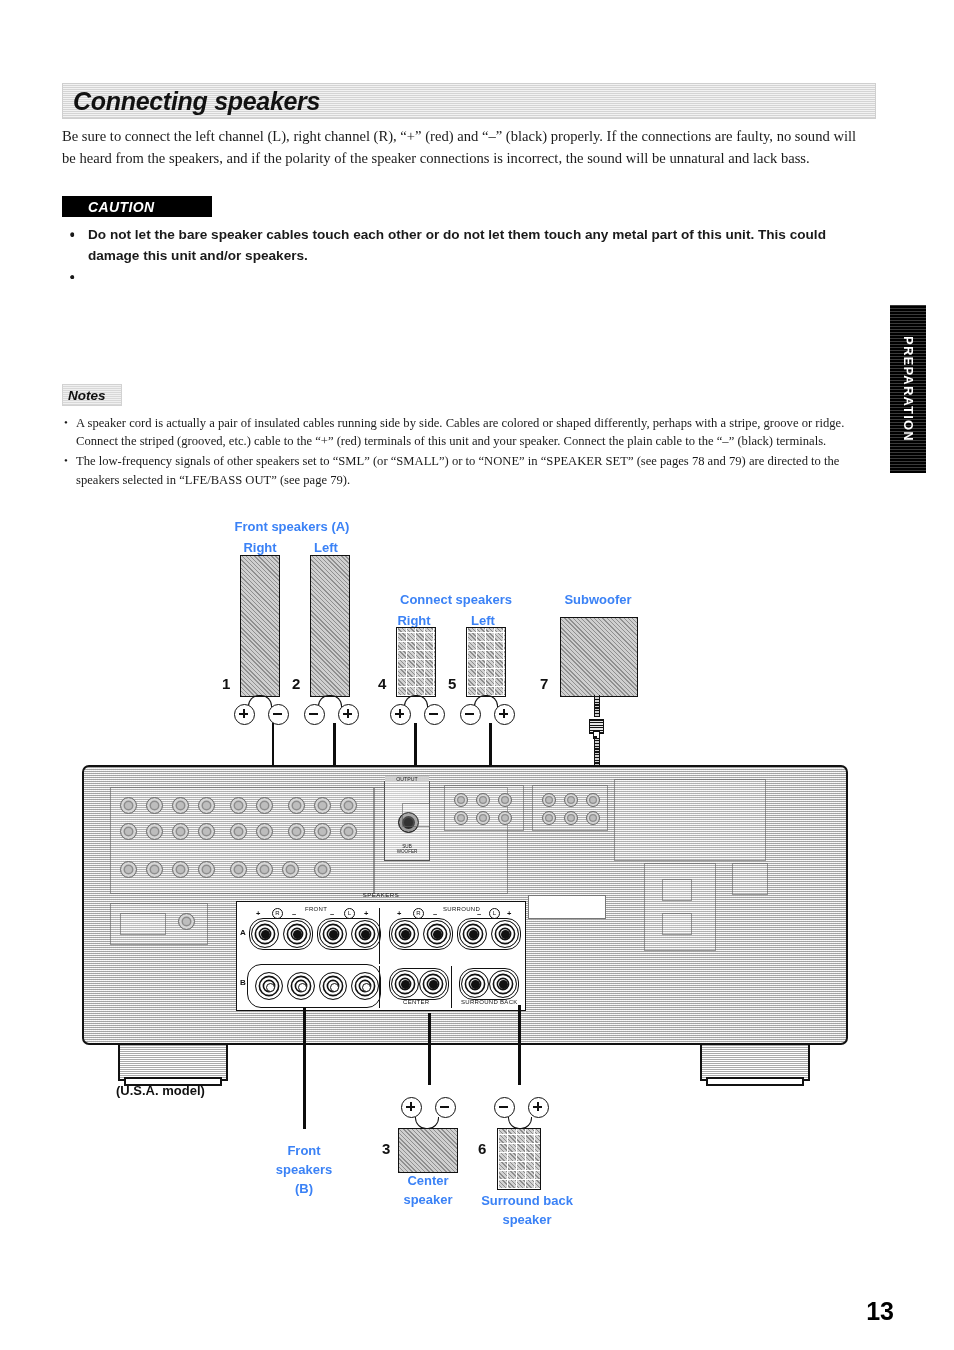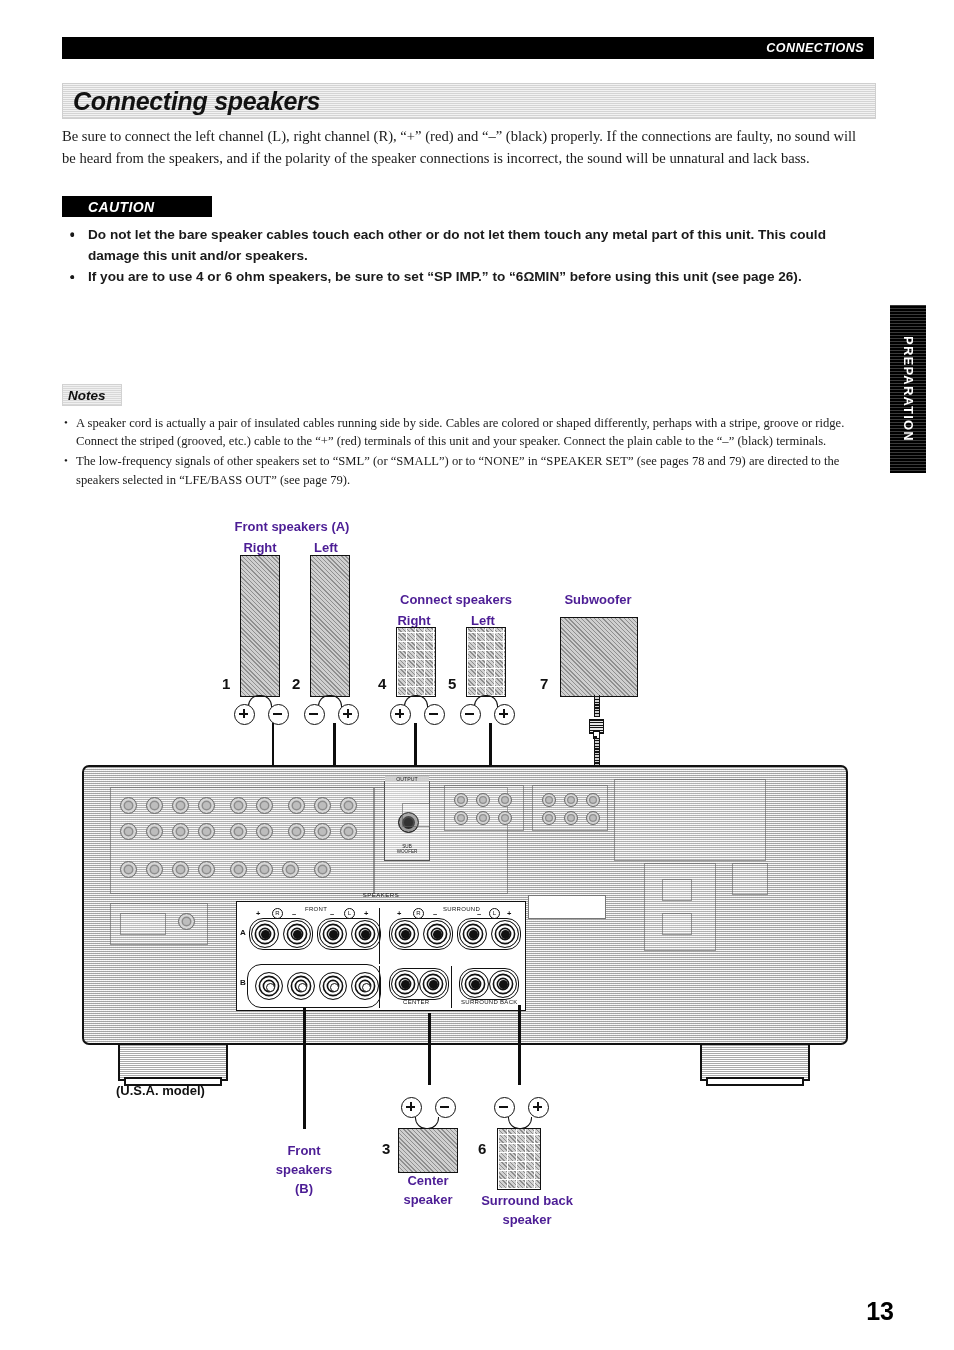--- a/index.html
+++ b/index.html
@@ -102,21 +102,21 @@
   .pageno{
     position:absolute;right:60px;bottom:24px;
     font-family:"Liberation Sans",sans-serif;font-weight:bold;font-size:25px;color:#000;
   }
 
   
   .diagram{position:absolute;left:0;top:505px;width:954px;height:760px;}
 
   .lbl{
     position:absolute;font-family:"Liberation Sans",sans-serif;
-    font-weight:bold;font-size:13px;color:#4c1d95;white-space:nowrap;
+    font-weight:bold;font-size:13px;color:#3b82f6;white-space:nowrap;
     text-align:center;
   }
   .num{
     position:absolute;font-family:"Liberation Sans",sans-serif;
     font-weight:bold;font-size:15px;color:#111;
   }
 
   
   .spk{
     position:absolute;border:1.5px solid #111;
@@ -272,23 +272,20 @@
   .usa{
     position:absolute;font-family:"Liberation Sans",sans-serif;
     font-weight:bold;font-size:13px;color:#111;
   }
 </style>
 </head>
 <body>
 
 <div class="page">
 
-  <div class="runhead">
-    <div class="rh-text">CONNECTIONS</div>
-  </div>
 
   <div class="sect-title">
     <div class="st-text">Connecting speakers</div>
   </div>
 
   <div class="intro">Be sure to connect the left channel (L), right channel (R), “+” (red) and “–” (black) properly. If the connections are faulty, no sound will be heard from the speakers, and if the polarity of the speaker connections is incorrect, the sound will be unnatural and lack bass.</div>
 
   <div class="caution-tag">
     <span>CAUTION</span>
   </div>
@@ -298,21 +295,20 @@
     </div>
     <div class="li">
       <span class="bul">•</span>
       <span>Do not let the bare speaker cables touch each other or do not let them touch any metal part of this unit. This could damage this unit and/or speakers.</span>
     </div>
     <div class="li">
       <span class="bul">•</span>
     </div>
     <div class="li">
       <span class="bul">•</span>
-      <span>If you are to use 4 or 6 ohm speakers, be sure to set “SP IMP.” to “6ΩMIN” before using this unit (see page 26).</span>
     </div>
   </div>
 
   <div class="notes-tag">
     <span>Notes</span>
   </div>
   <div class="notes-list">
     <div class="li">
       <span class="bul">•</span>
       <span>A speaker cord is actually a pair of insulated cables running side by side. Cables are colored or shaped differently, perhaps with a stripe, groove or ridge. Connect the striped (grooved, etc.) cable to the “+” (red) terminals of this unit and your speaker. Connect the plain cable to the “–” (black) terminals.</span>

